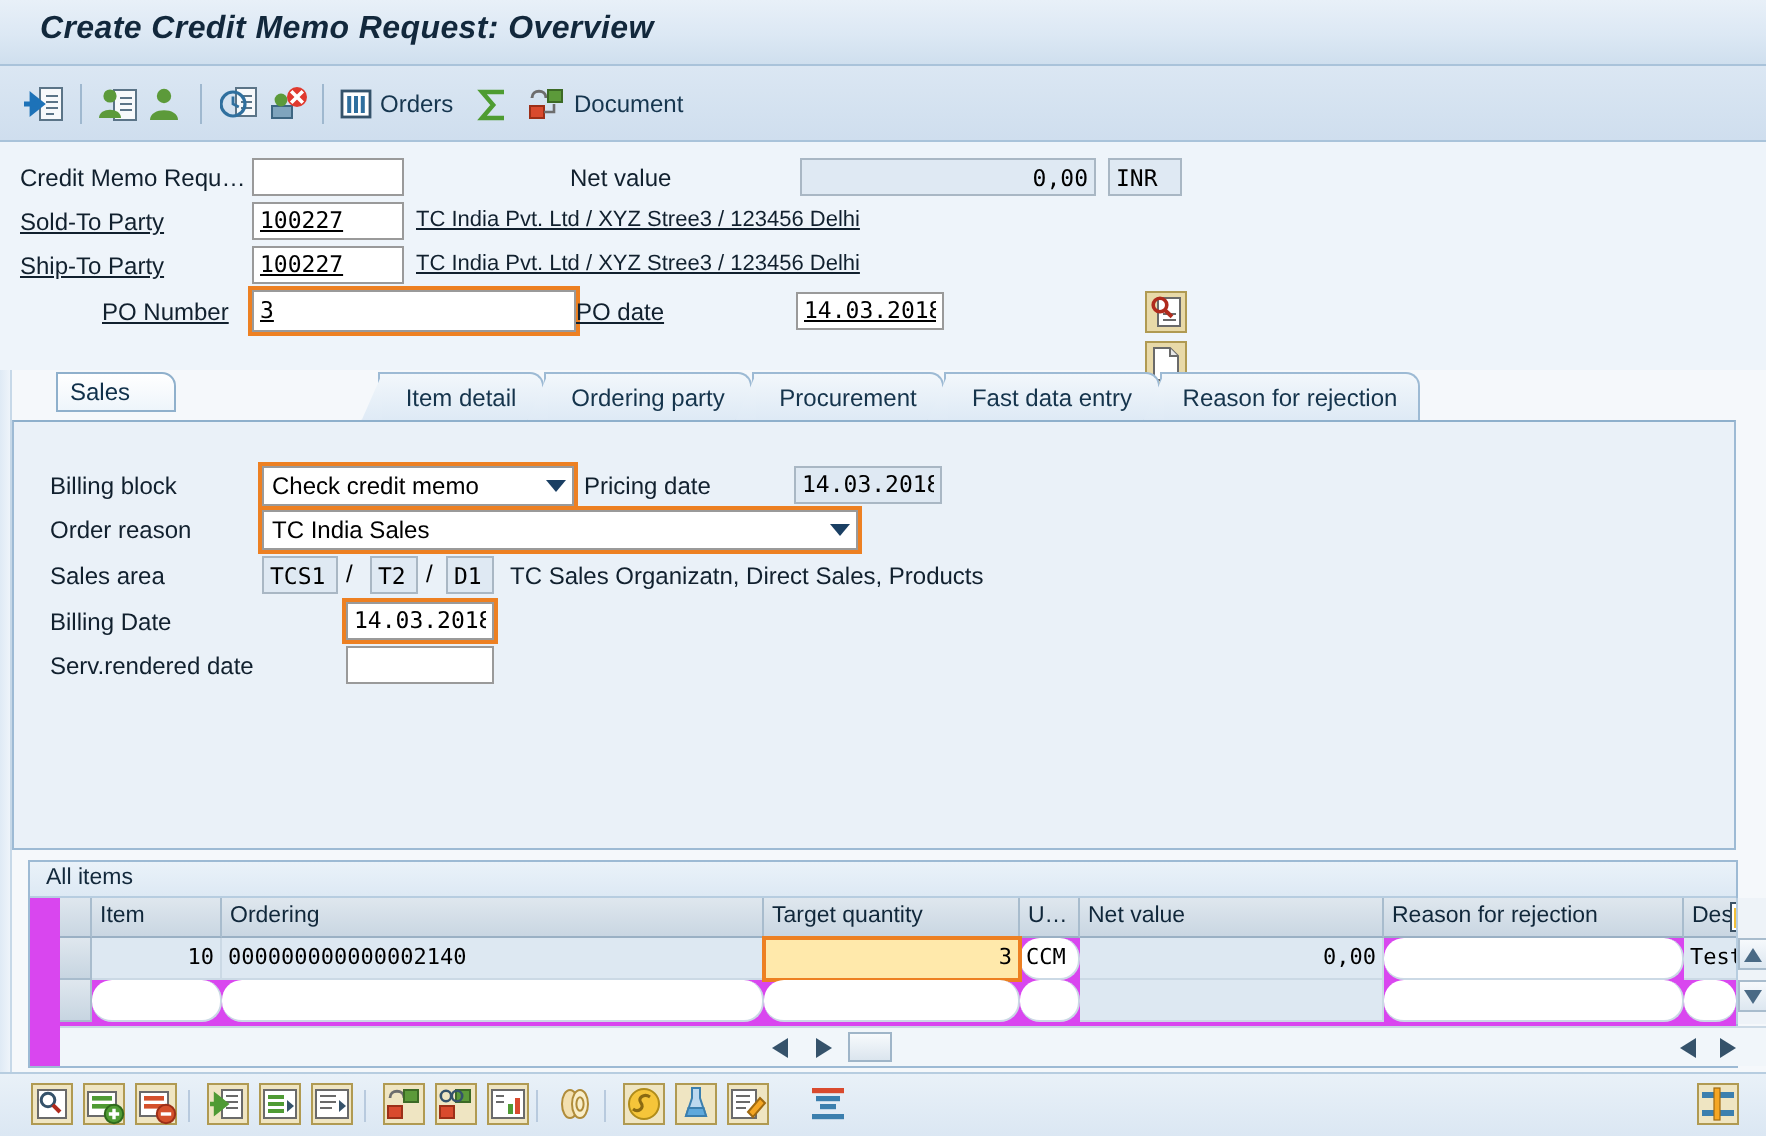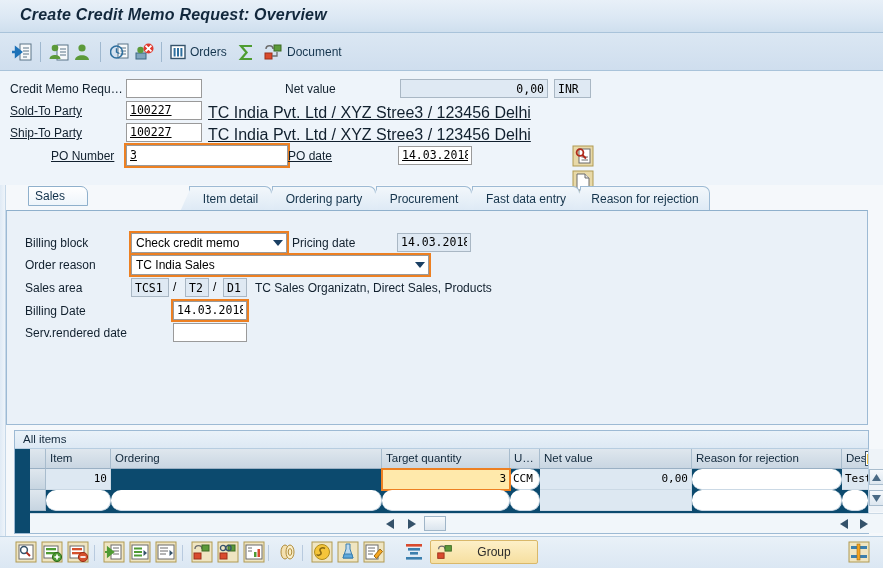--- a/index.html
+++ b/index.html
@@ -49,21 +49,21 @@
   .inp{
     position:absolute;box-sizing:border-box;
     border:1px solid #9a9a9a;background:#ffffff;
     font-family:"DejaVu Sans Mono","Liberation Mono",monospace;
     font-size:11.5px;color:#000;
     padding:0 3px;line-height:19px;height:19px;
   }
   .inp.ro{background:#dfe9f3;border:1px solid #a9b7c4;}
   .inp.r{text-align:right;}
   .inp.und{text-decoration:underline;}
-  .txtval{position:absolute;font-size:16px;color:#11202e;text-decoration:underline;white-space:nowrap;cursor:pointer;}
+  .txtval{position:absolute;font-size:11px;color:#11202e;text-decoration:underline;white-space:nowrap;cursor:pointer;}
   .hilite{position:absolute;box-sizing:border-box;border:2px solid #ed8022;pointer-events:none;}
 
   
   .tabstrip{position:absolute;left:0;top:186px;width:883px;height:25px;}
   .tab{
     position:absolute;top:0;height:25px;box-sizing:border-box;
     background:linear-gradient(to bottom,#f2f7fb,#dde9f5);
     border:1px solid #9dbad4;border-bottom:none;
     display:flex;align-items:center;justify-content:center;
     font-size:12px;color:#15344c;cursor:pointer;
@@ -98,21 +98,21 @@
   }
   .sel .arw{
     position:absolute;right:3px;top:6px;width:0;height:0;
     border-left:5px solid transparent;border-right:5px solid transparent;
     border-top:6px solid #1a3f63;
   }
 
   
   .itemsbox{
     position:absolute;left:14px;top:430px;width:855px;height:104px;
-    background:#0c4a6e;border:1px solid #9dbad4;box-sizing:border-box;
+    background:#d946ef;border:1px solid #9dbad4;box-sizing:border-box;
   }
   .itemsbar{
     position:absolute;left:0;top:0;width:853px;height:18px;
     background:linear-gradient(to bottom,#eaf2f9,#dde9f4);
     border-bottom:1px solid #b7cde0;box-sizing:border-box;
     font-size:11.5px;color:#13293c;padding:2px 0 0 8px;
   }
   .grid{position:absolute;left:15px;top:18px;width:853px;height:84px;}
   .gh{
     position:absolute;top:0;height:20px;box-sizing:border-box;
@@ -418,20 +418,21 @@
           <rect x="0.5" y="0.5" width="14" height="14" fill="#ffffff" stroke="#3d5366"></rect>
           <rect x="2" y="3" width="3" height="10" fill="#f2c03a"></rect>
           <rect x="6" y="3" width="3" height="10" fill="#6aa8de"></rect>
           <rect x="10" y="3" width="3" height="10" fill="#f2c03a"></rect>
         </svg>
       </div>
 
       <div class="grow" style="top:20px;width:853px;">
         <div class="rowsel"></div>
         <div class="gc sel-row r" style="left:16px;width:65px;">10</div>
+        <div class="gc sel-row" style="left:81px;width:271px;">000000000000002140</div>
         <div class="gc yel r" style="left:352px;width:128px;border-right:1px solid #c0392b;">3</div>
         <div class="gc white" style="left:480px;width:30px;">CCM</div>
         <div class="gc sel-row r" style="left:510px;width:152px;">0,00</div>
         <div class="gc white" style="left:662px;width:150px;"></div>
         <div class="gc sel-row" style="left:812px;width:26px;border-right:none;">Test M</div>
         <div class="hilite" style="left:351px;top:-1px;width:130px;height:23px;"></div>
       </div>
 
       <div class="grow" style="top:41px;width:853px;">
         <div class="rowsel"></div>
@@ -624,30 +625,20 @@
 
     <div class="ibtn" style="left:402px;">
       <svg width="22" height="22" viewBox="0 0 22 22">
         <rect x="3" y="3" width="16" height="2.6" fill="#d94a2e"></rect>
         <rect x="5" y="7" width="12" height="2.6" fill="#3b7fae"></rect>
         <rect x="7" y="11" width="8" height="2.6" fill="#3b7fae"></rect>
         <rect x="3" y="16" width="16" height="2.6" fill="#3b7fae"></rect>
       </svg>
     </div>
 
-    <div class="groupbtn" style="left:430px;width:108px;">
-      <span>
-        <svg width="20" height="20" viewBox="0 0 22 22">
-          <path d="M4 8 C4 3.5 11 3.5 11 8" stroke="#6d6d6d" stroke-width="1.4" fill="none"></path>
-          <rect x="11" y="4" width="7" height="6" fill="#5c9a3a" stroke="#3c6a25"></rect>
-          <rect x="3" y="12" width="7" height="6" fill="#d94a2e" stroke="#9c2f18"></rect>
-        </svg>
-      </span>
-      <span style="flex:1;text-align:center;">Group</span>
-    </div>
 
     <div class="ibtn" style="left:847px;">
       <svg width="22" height="22" viewBox="0 0 22 22">
         <rect x="1" y="1" width="20" height="20" fill="#efe5c2" stroke="#b09a52"></rect>
         <rect x="3" y="5" width="16" height="3" fill="#3b7fae"></rect>
         <rect x="3" y="14" width="16" height="3" fill="#3b7fae"></rect>
         <rect x="9" y="3" width="3" height="16" fill="#f5a623" stroke="#a06a10" stroke-width="0.6"></rect>
       </svg>
     </div>
   </div>

